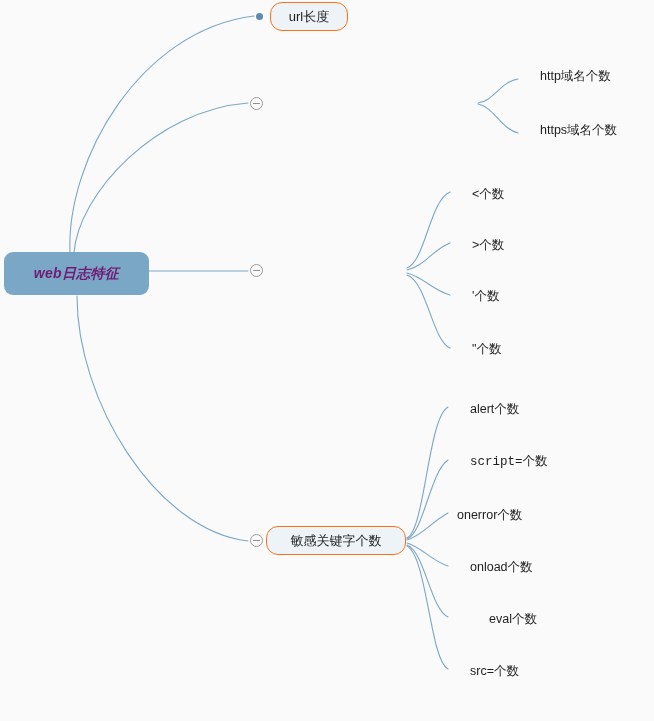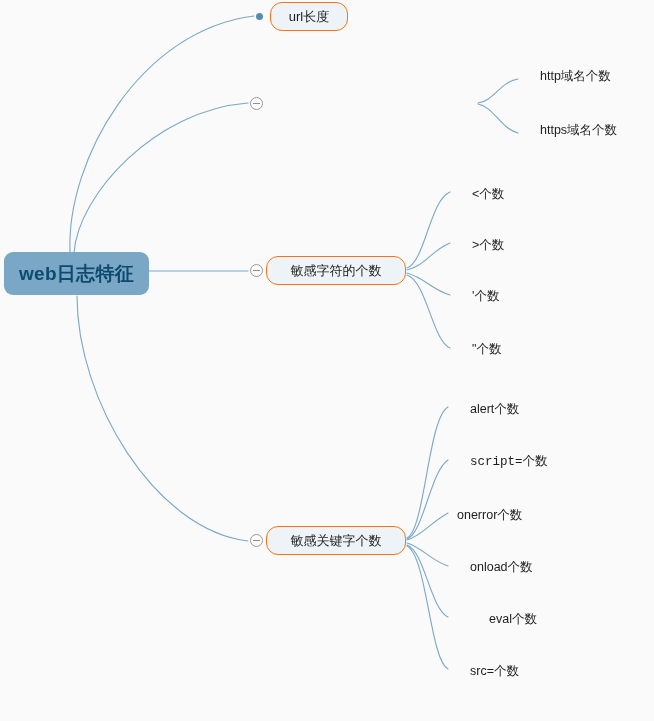--- a/index.html
+++ b/index.html
@@ -40,25 +40,26 @@
     width: 145px;
     height: 43px;
     background: #7ba7c7;
     border-radius: 9px;
     box-sizing: border-box;
     display: flex;
     align-items: center;
     justify-content: center;
   }
   .root-label {
-    color: #0c4a6e;
-    font-size: 19px;
+    color: #701a75;
+    font-size: 14px;
     font-weight: bold;
     letter-spacing: 0.3px;
     white-space: nowrap;
+    font-style: italic;
   }
 
   
   .branch-node {
     position: absolute;
     background: #eef3f8;
     border: 1px solid #f97316;
     border-radius: 12px;
     box-sizing: border-box;
     height: 29px;
@@ -161,23 +162,20 @@
   <div class="leaf-dot dot-url-length"></div>
   <div class="branch-node node-url-length">
     <span class="branch-label">url长度</span>
   </div>
 
   <div class="toggle toggle-thirdparty"></div>
   <div class="leaf-label" style="left:523px; top:70px;">http域名个数</div>
   <div class="leaf-label" style="left:523px; top:124px;">https域名个数</div>
 
   <div class="toggle toggle-sensitive-chars"></div>
-  <div class="branch-node node-sensitive-chars">
-    <span class="branch-label">敏感字符的个数</span>
-  </div>
   <div class="leaf-label" style="left:455px; top:188px;text-align:center;">&lt;个数</div>
   <div class="leaf-label" style="left:455px; top:239px;">&gt;个数</div>
   <div class="leaf-label" style="left:455px; top:290px;">'个数</div>
   <div class="leaf-label" style="left:455px; top:343px;">"个数</div>
 
   <div class="toggle toggle-sensitive-keys"></div>
   <div class="branch-node node-sensitive-keys">
     <span class="branch-label">敏感关键字个数</span>
   </div>
   <div class="leaf-label" style="left:453px; top:403px;">alert个数</div>

